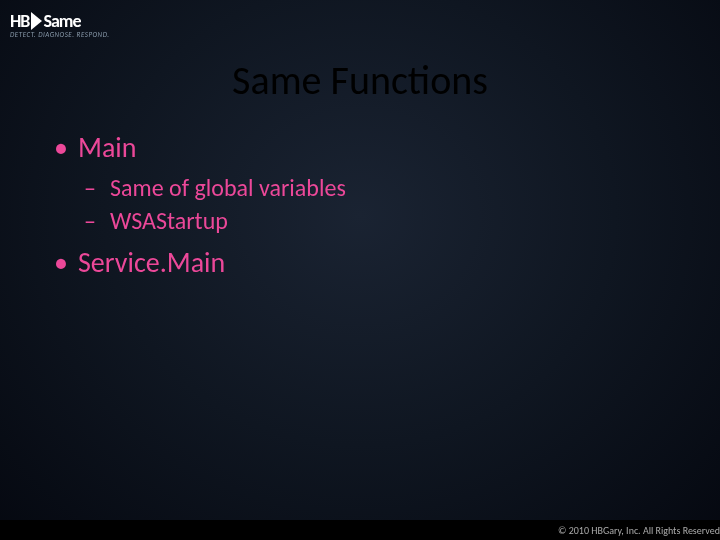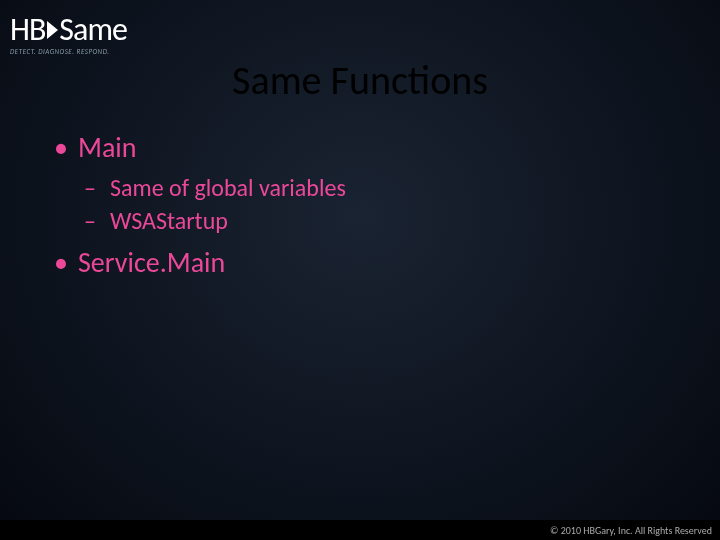--- a/index.html
+++ b/index.html
@@ -19,22 +19,22 @@
       position: absolute;
       top: 10px;
       left: 10px;
       display: flex;
       flex-direction: column;
       align-items: flex-start;
     }
     .logo-main {
       display: flex;
       align-items: center;
-      font-weight: normal;
-      font-size: 32px;
+      font-weight: bold;
+      font-size: 18px;
       color: #fff;
       letter-spacing: -1px;
     }
     .logo-hb {
       color: #fff;
     }
     .logo-arrow {
       display: inline-block;
       width: 0;
       height: 0;
@@ -101,21 +101,21 @@
     .footer {
       position: absolute;
       bottom: 0;
       left: 0;
       right: 0;
       height: 20px;
       background: #000;
       display: flex;
       justify-content: flex-end;
       align-items: center;
-      padding-right: 8px;
+      padding-right: 0;
     }
     .footer-text {
       color: #aaa;
       font-size: 10px;
     }
   </style>
 </head>
 <body>
 
 <div class="logo">

